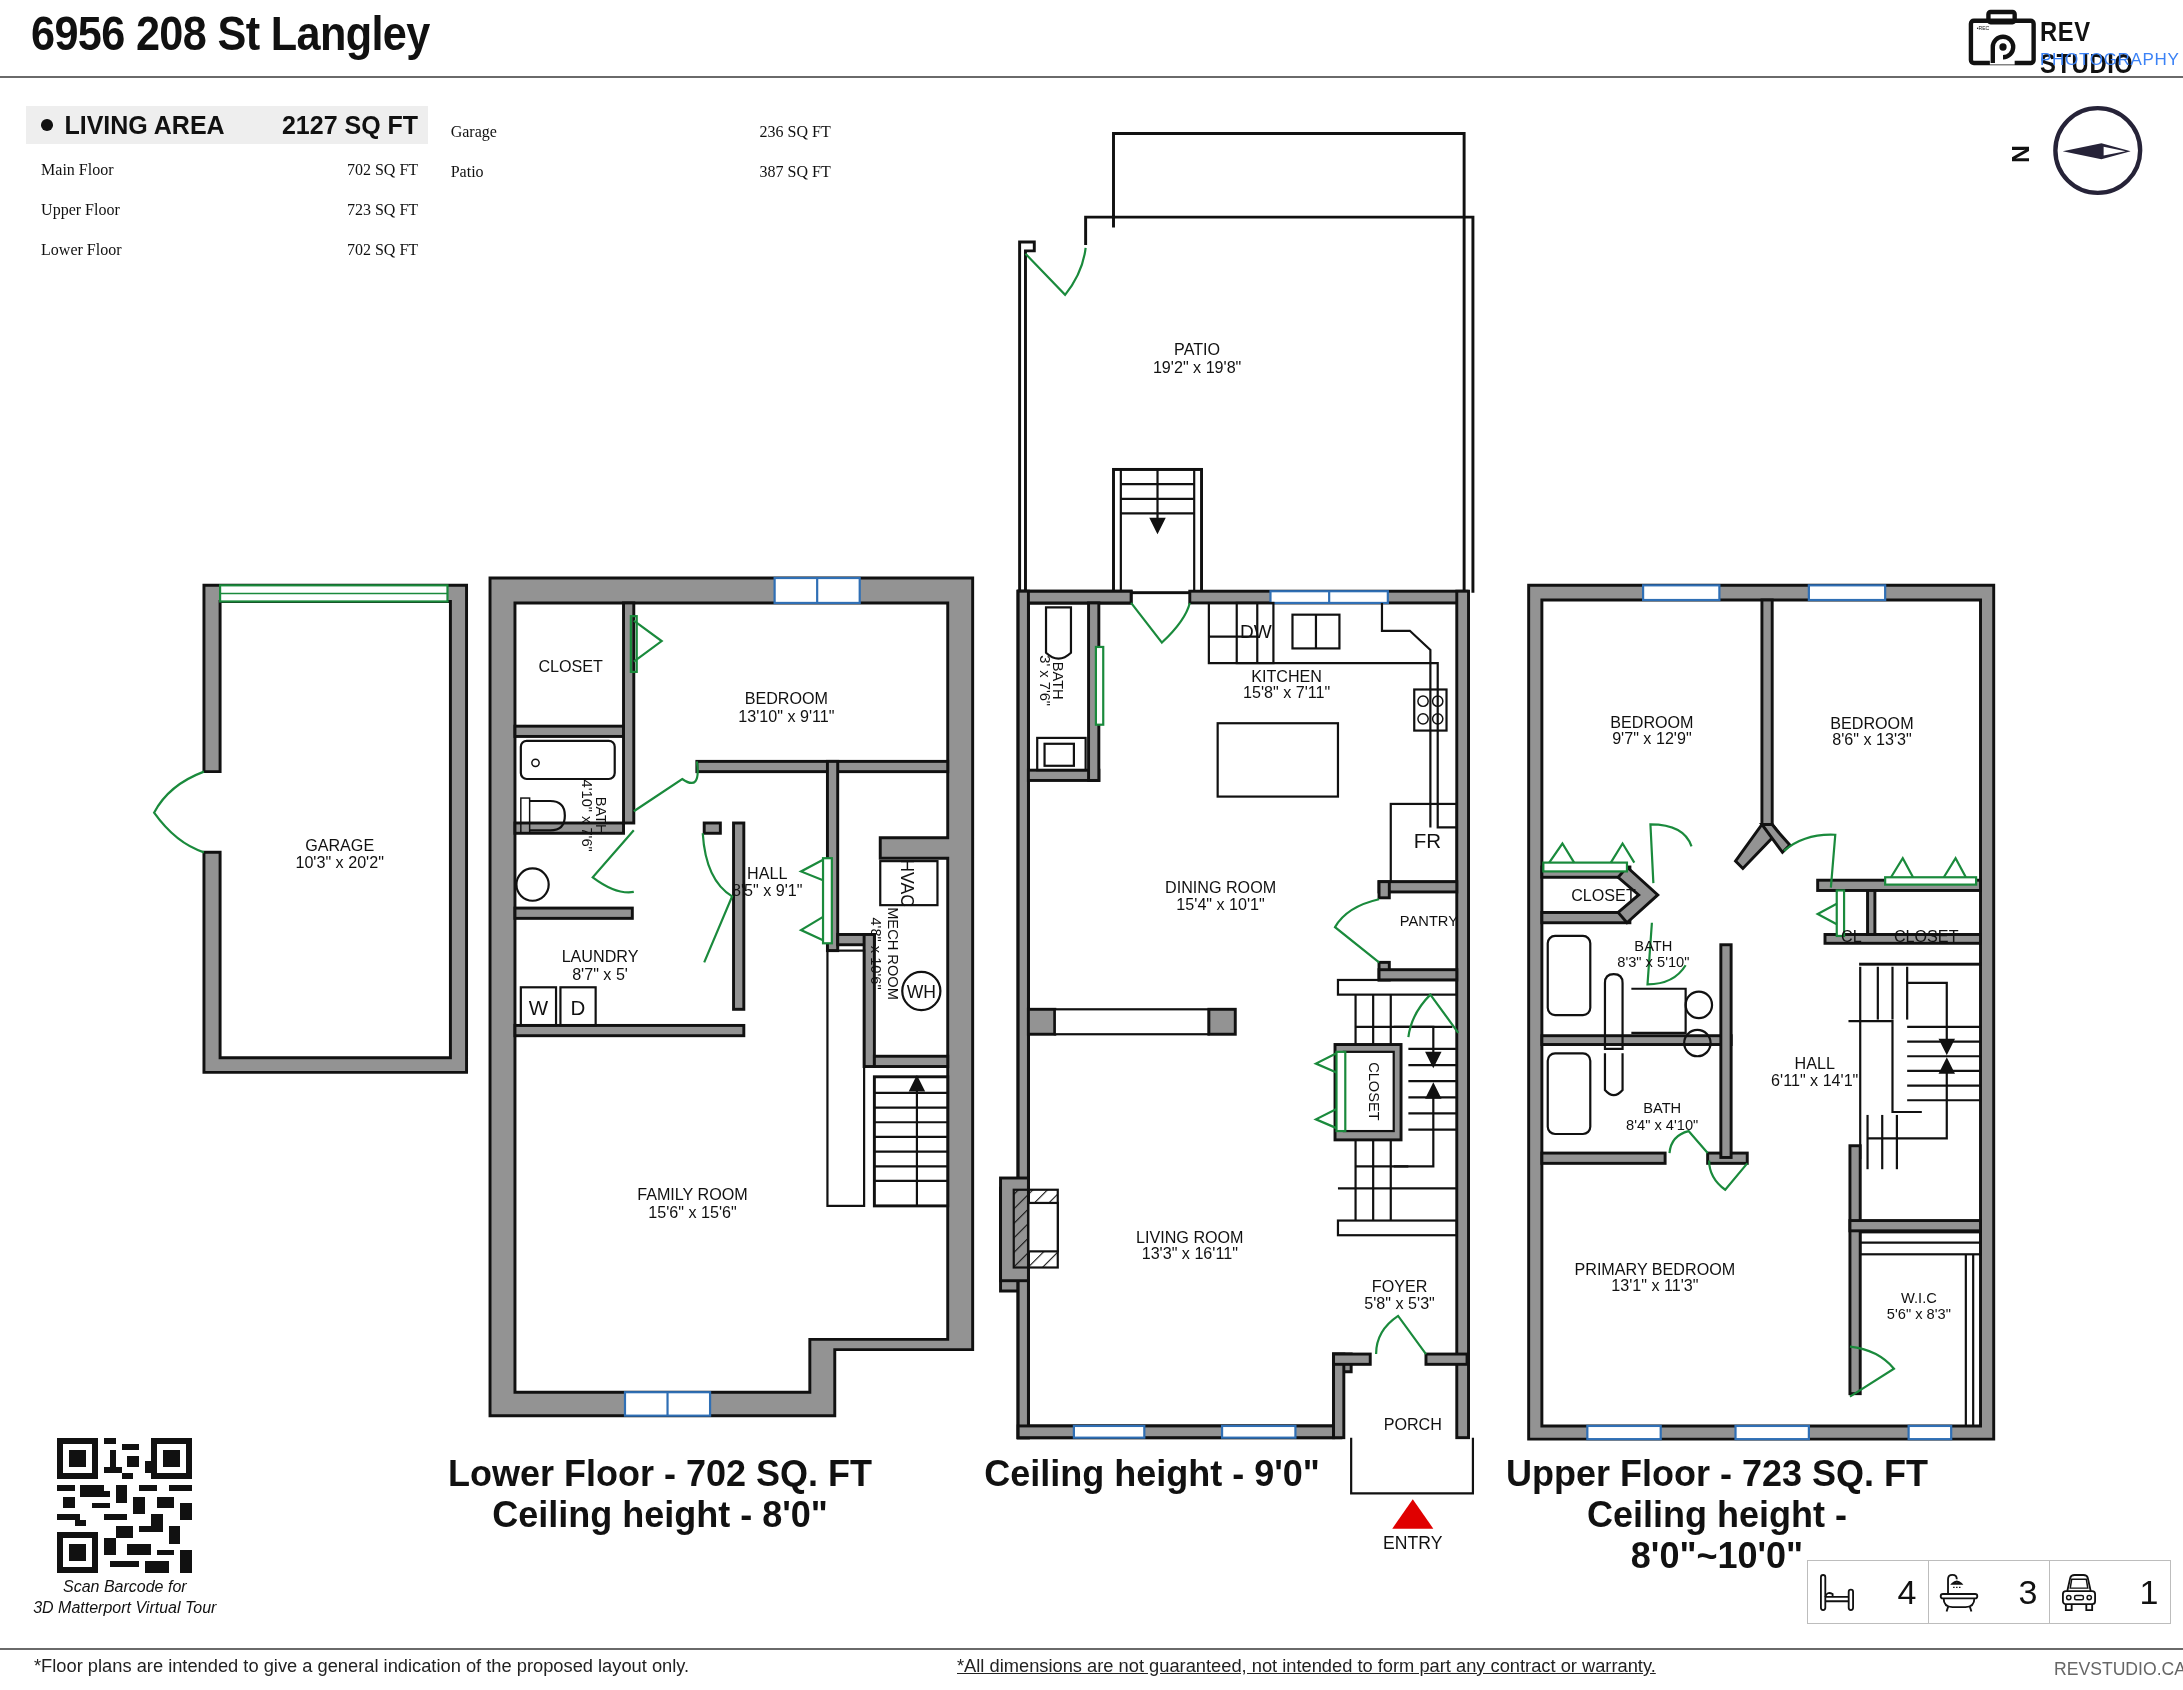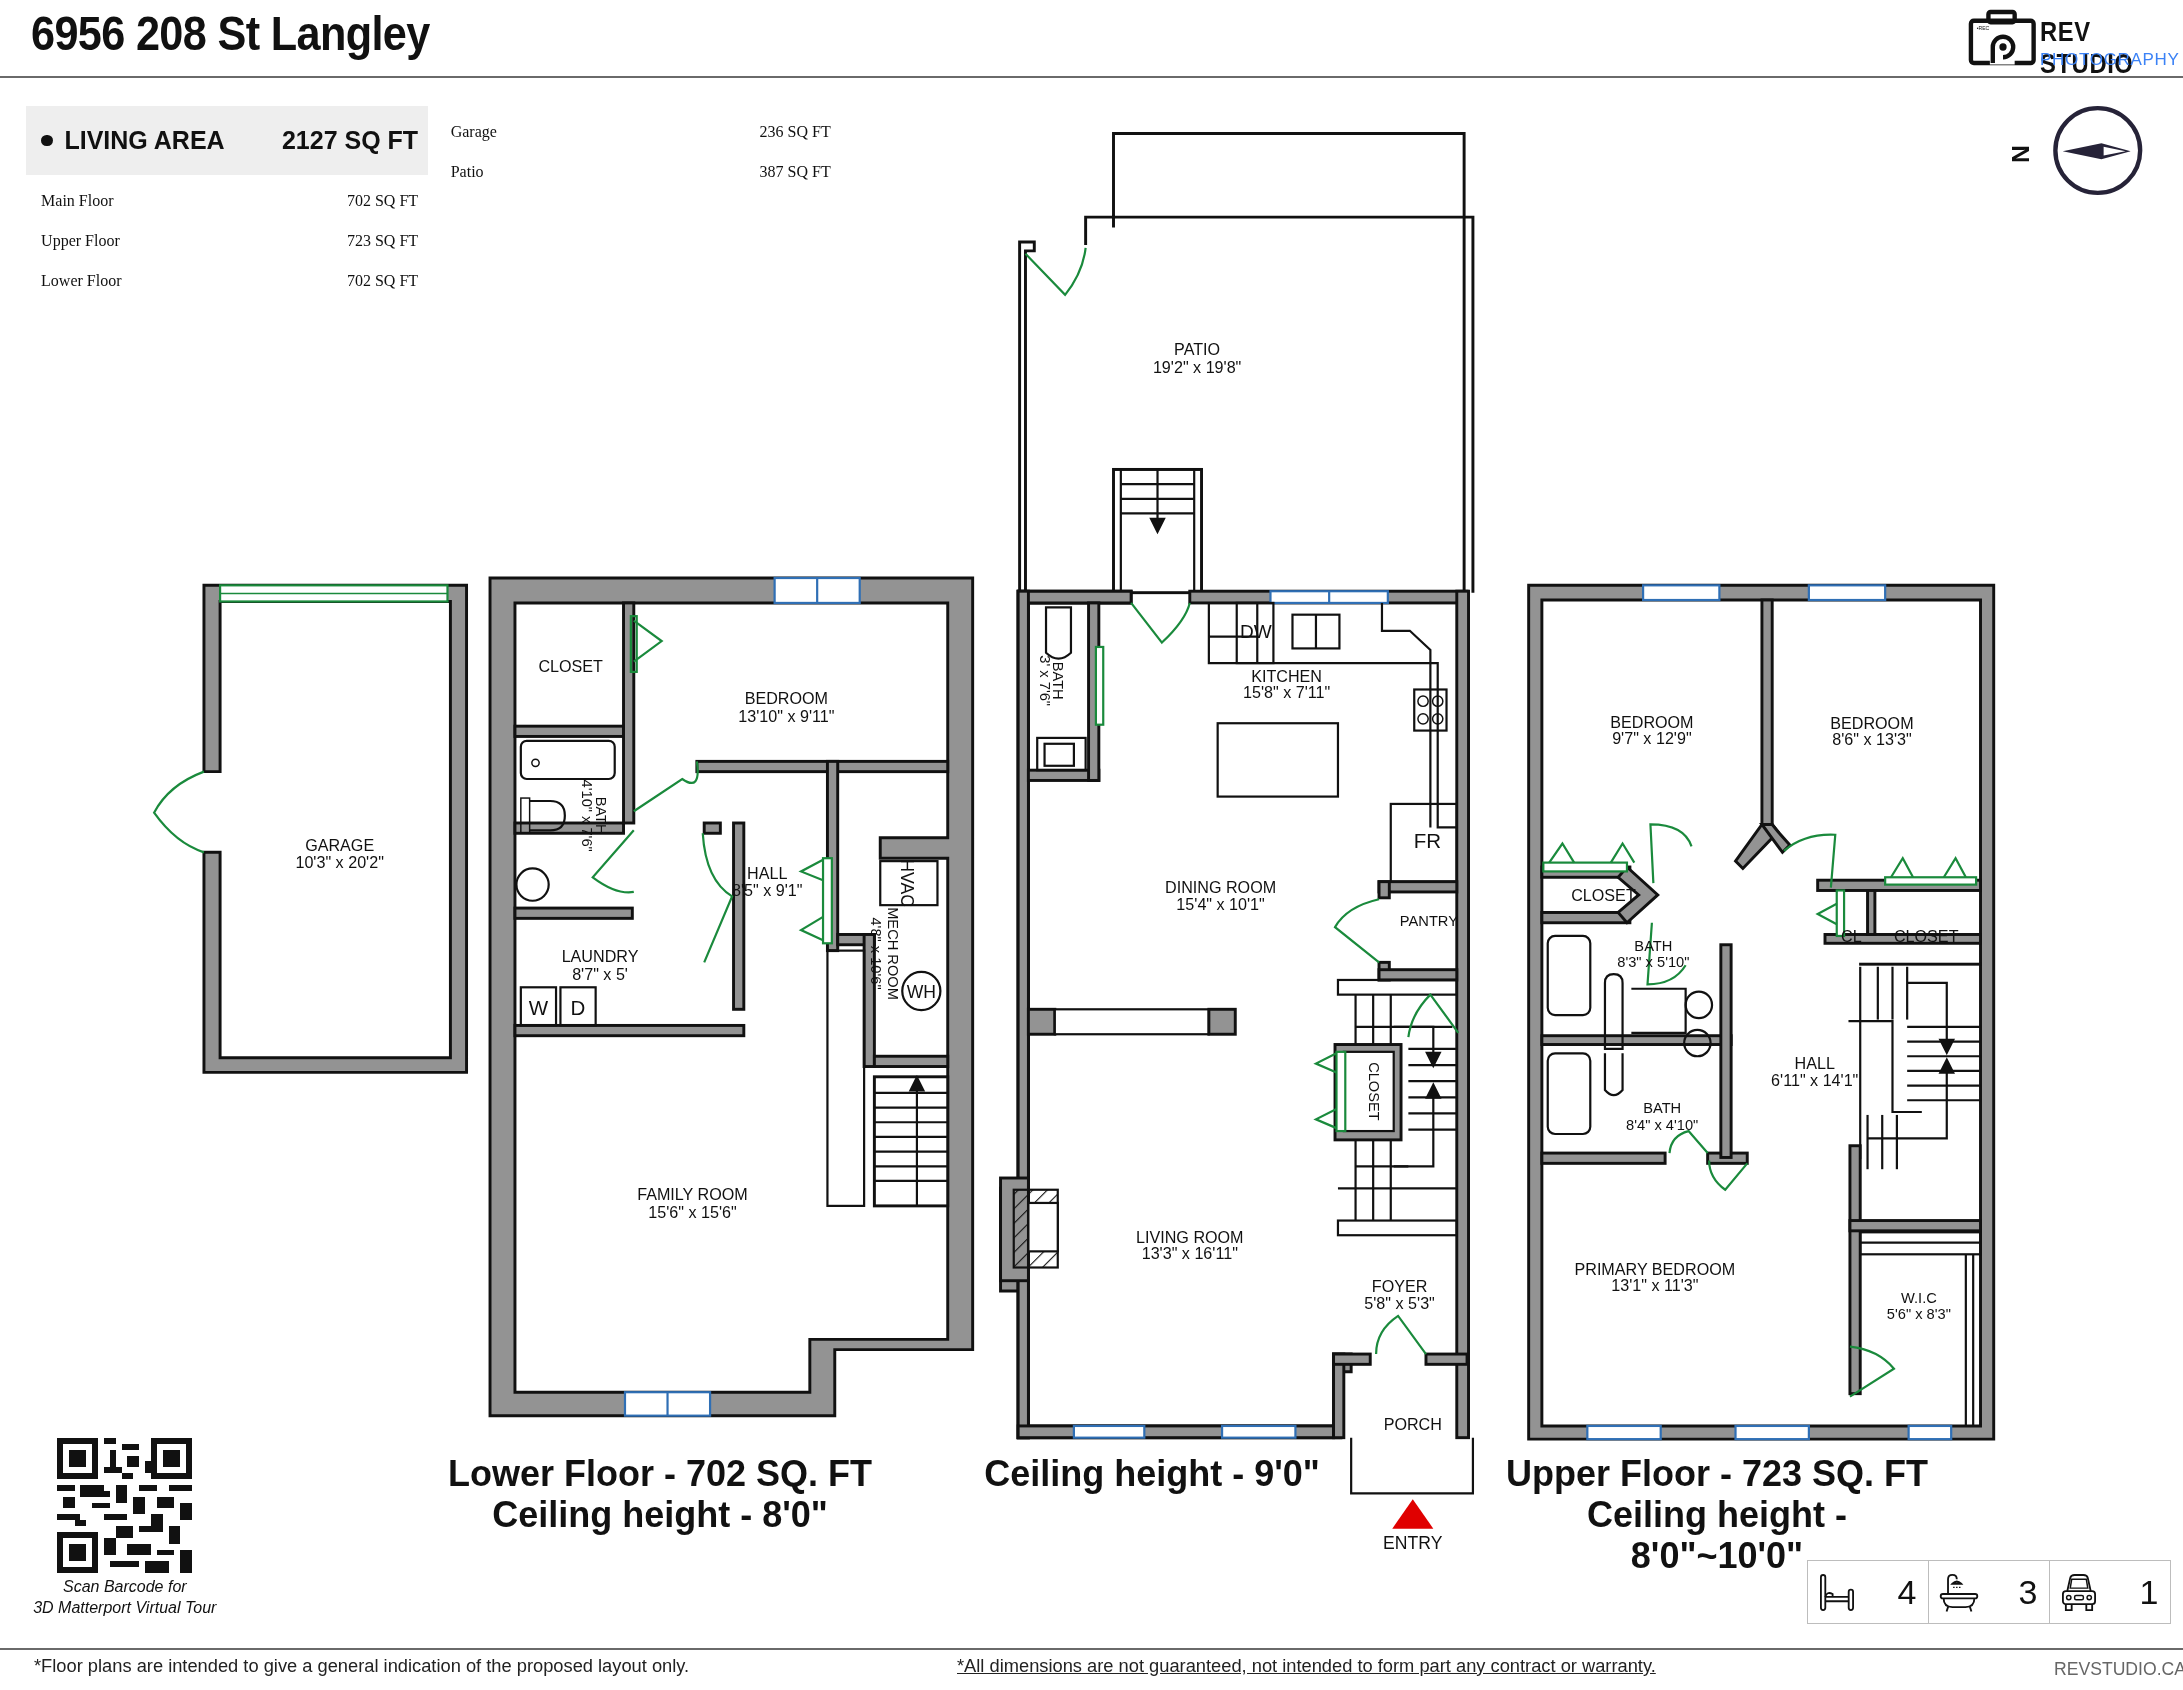--- a/index.html
+++ b/index.html
@@ -4,21 +4,21 @@
 <style>
   html, body { margin:0; padding:0; background:#ffffff; }
   body { width:2183px; height:1690px; position:relative; overflow:hidden; font-family:"DejaVu Sans", sans-serif; color:#111; }
   .abs { position:absolute; }
   .title { left:31px; top:5.9px; font-size:48px; font-weight:bold; font-family:"Liberation Sans", sans-serif; letter-spacing:-0.7px; transform:scaleX(0.9); transform-origin:left; }
   .hr { left:0; width:2183px; height:2.2px; background:#6a6a6a; }
   .logo { left:1968px; top:8.8px; width:205px; height:59px; }
   .logo-main { position:absolute; left:72px; top:7.3px; font-family:"Liberation Sans", sans-serif; font-weight:bold; font-size:28px; letter-spacing:0.7px; transform:scaleX(0.85); transform-origin:left; }
   .logo-sub { position:absolute; left:72px; top:41px; font-family:"Liberation Sans", sans-serif; font-size:17px; color:#3b82f6; letter-spacing:0.7px; }
   .area-table { top:106px; }
-  .area-head { height:69px; background:#eeeeee; display:flex; align-items:center; justify-content:space-between; padding:0 10.3px 0 14.7px; box-sizing:border-box; font-family:"Liberation Sans", sans-serif; font-weight:bold; font-size:25px; }
+  .area-head { height:38px; background:#eeeeee; display:flex; align-items:center; justify-content:space-between; padding:0 10.3px 0 14.7px; box-sizing:border-box; font-family:"Liberation Sans", sans-serif; font-weight:bold; font-size:25px; }
   .area-head .lbl { display:flex; align-items:center; gap:11.7px; }
   .dot { width:11.7px; height:11.7px; border-radius:50%; background:#111; display:inline-block; }
   .area-row { height:40px; display:flex; align-items:center; justify-content:space-between; padding:0 10.3px 0 14.7px; font-family:Liberation Serif, serif; font-size:16px; }
   .floor-caption { font-family:"Liberation Sans", sans-serif; font-weight:bold; font-size:36px; text-align:center; line-height:41px; }
   .qr-caption { font-family:"Liberation Sans", sans-serif; font-size:16px; text-align:center; line-height:20.5px;font-style:italic; }
   .footer-note { font-family:"Liberation Sans", sans-serif; font-size:18.3px; color:#222; }
   .stats { left:1807px; top:1560px; width:364px; height:64px; border:1.5px solid #bdbdbd; display:flex; box-sizing:border-box; }
   .stat { flex:1; display:flex; align-items:center; justify-content:space-between; padding:0 11.7px 0 10.3px; border-right:1.5px solid #bdbdbd; }
   .stat:last-child { border-right:none; }
   .stat-num { font-family:"Liberation Sans", sans-serif; font-size:34px; }

